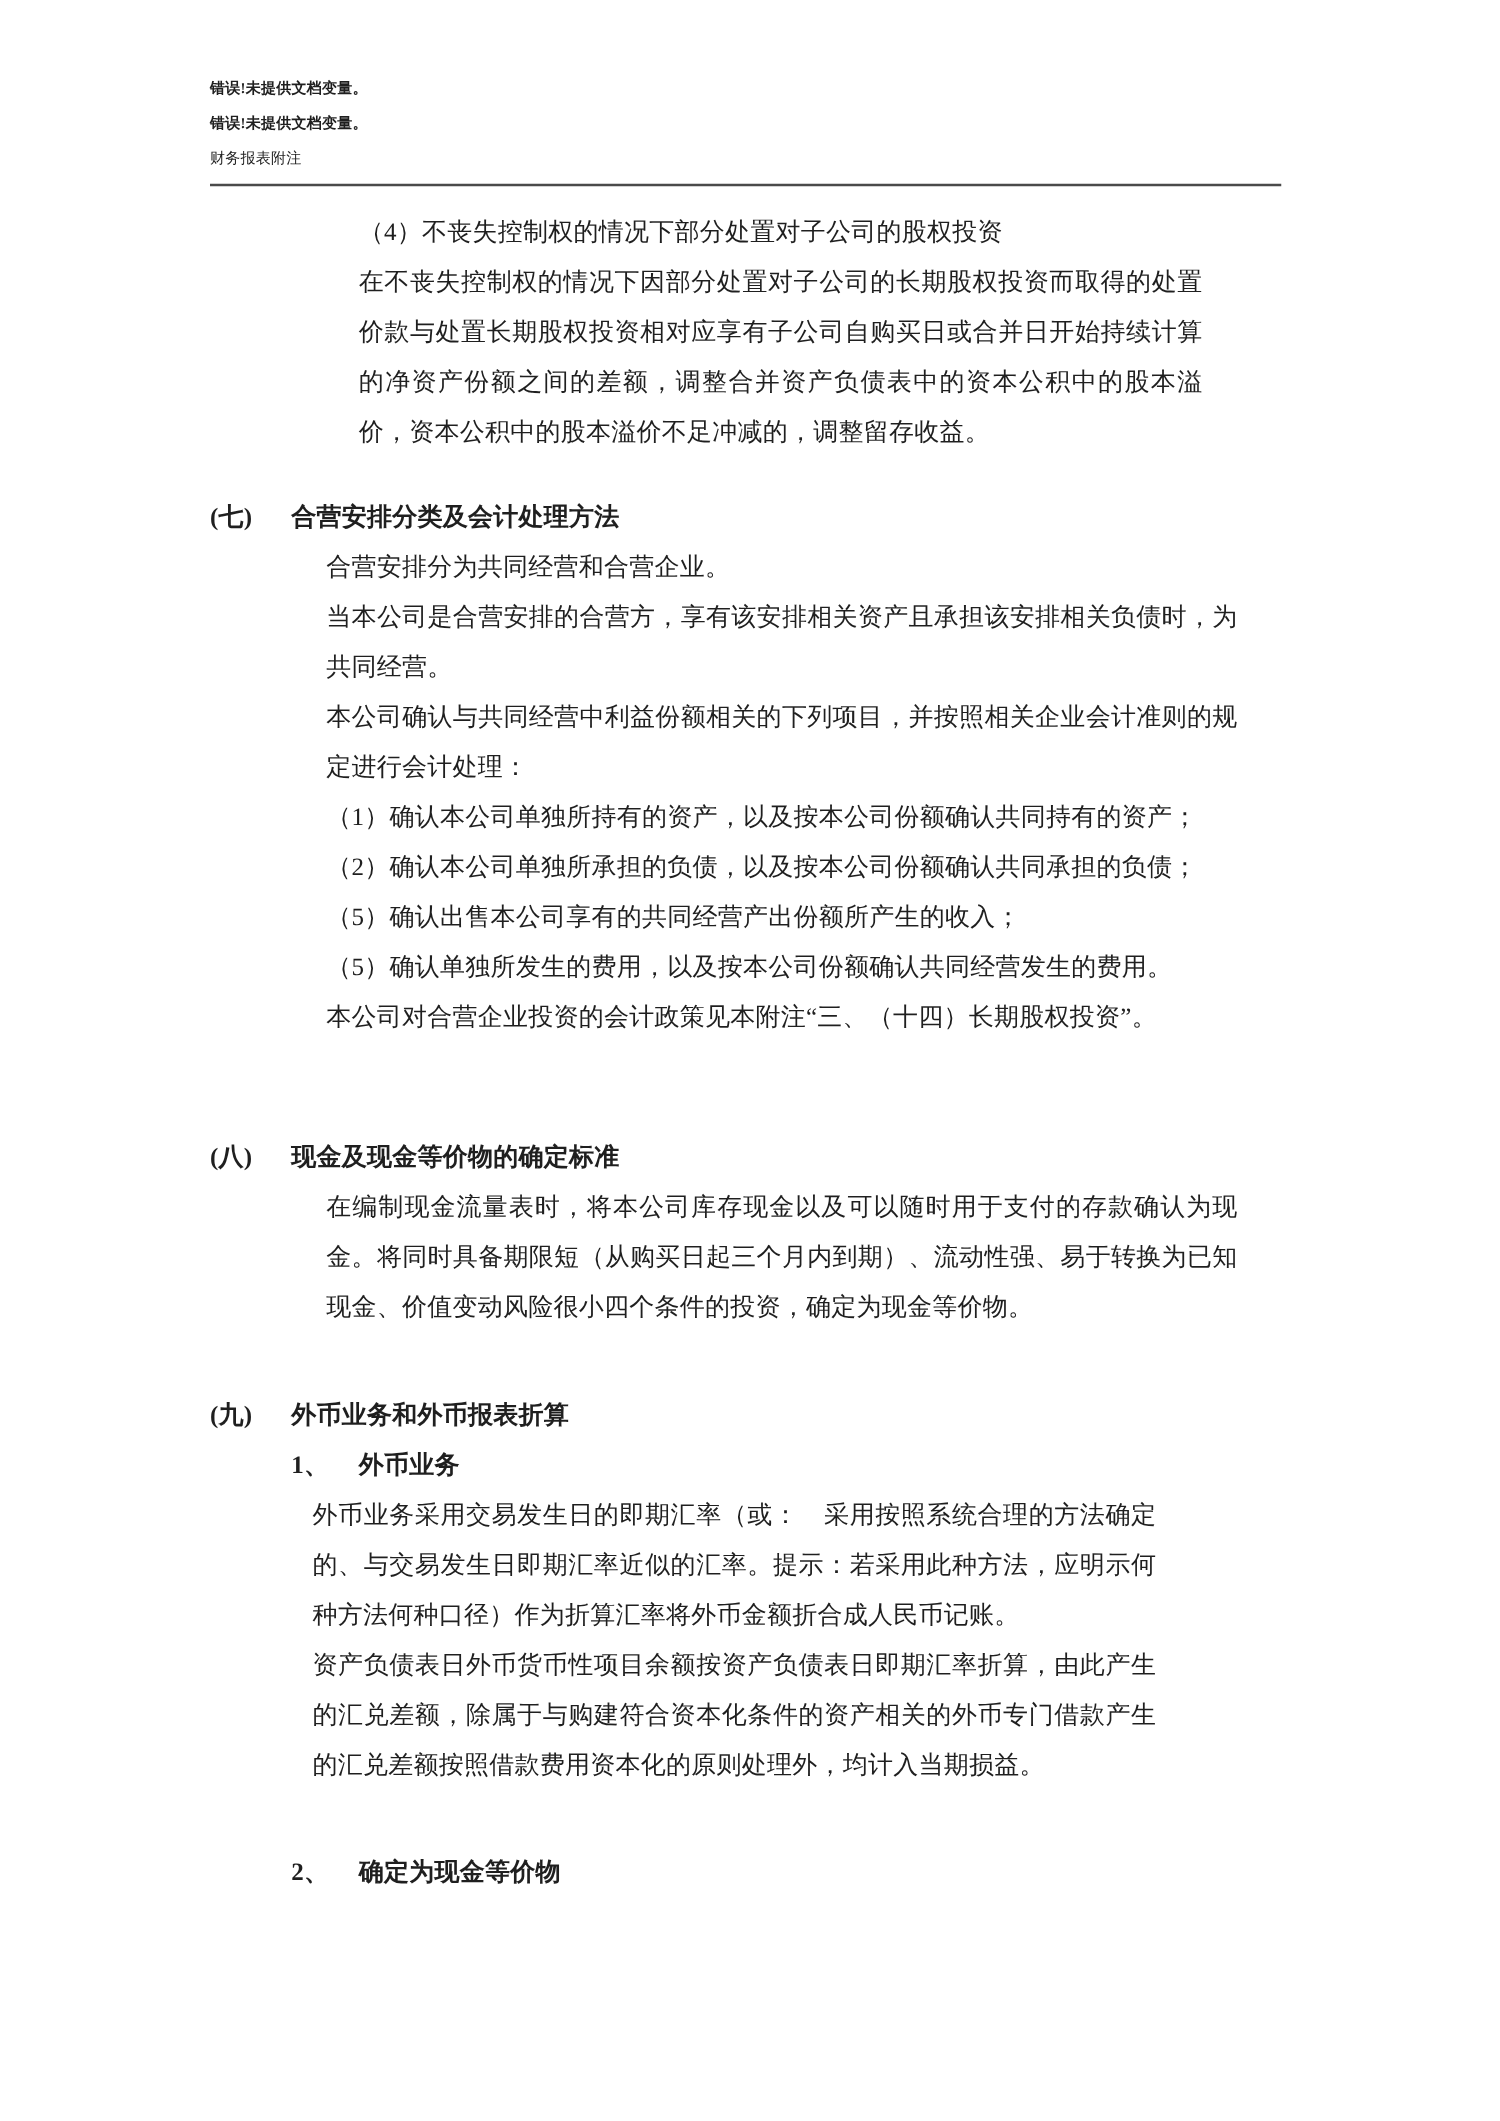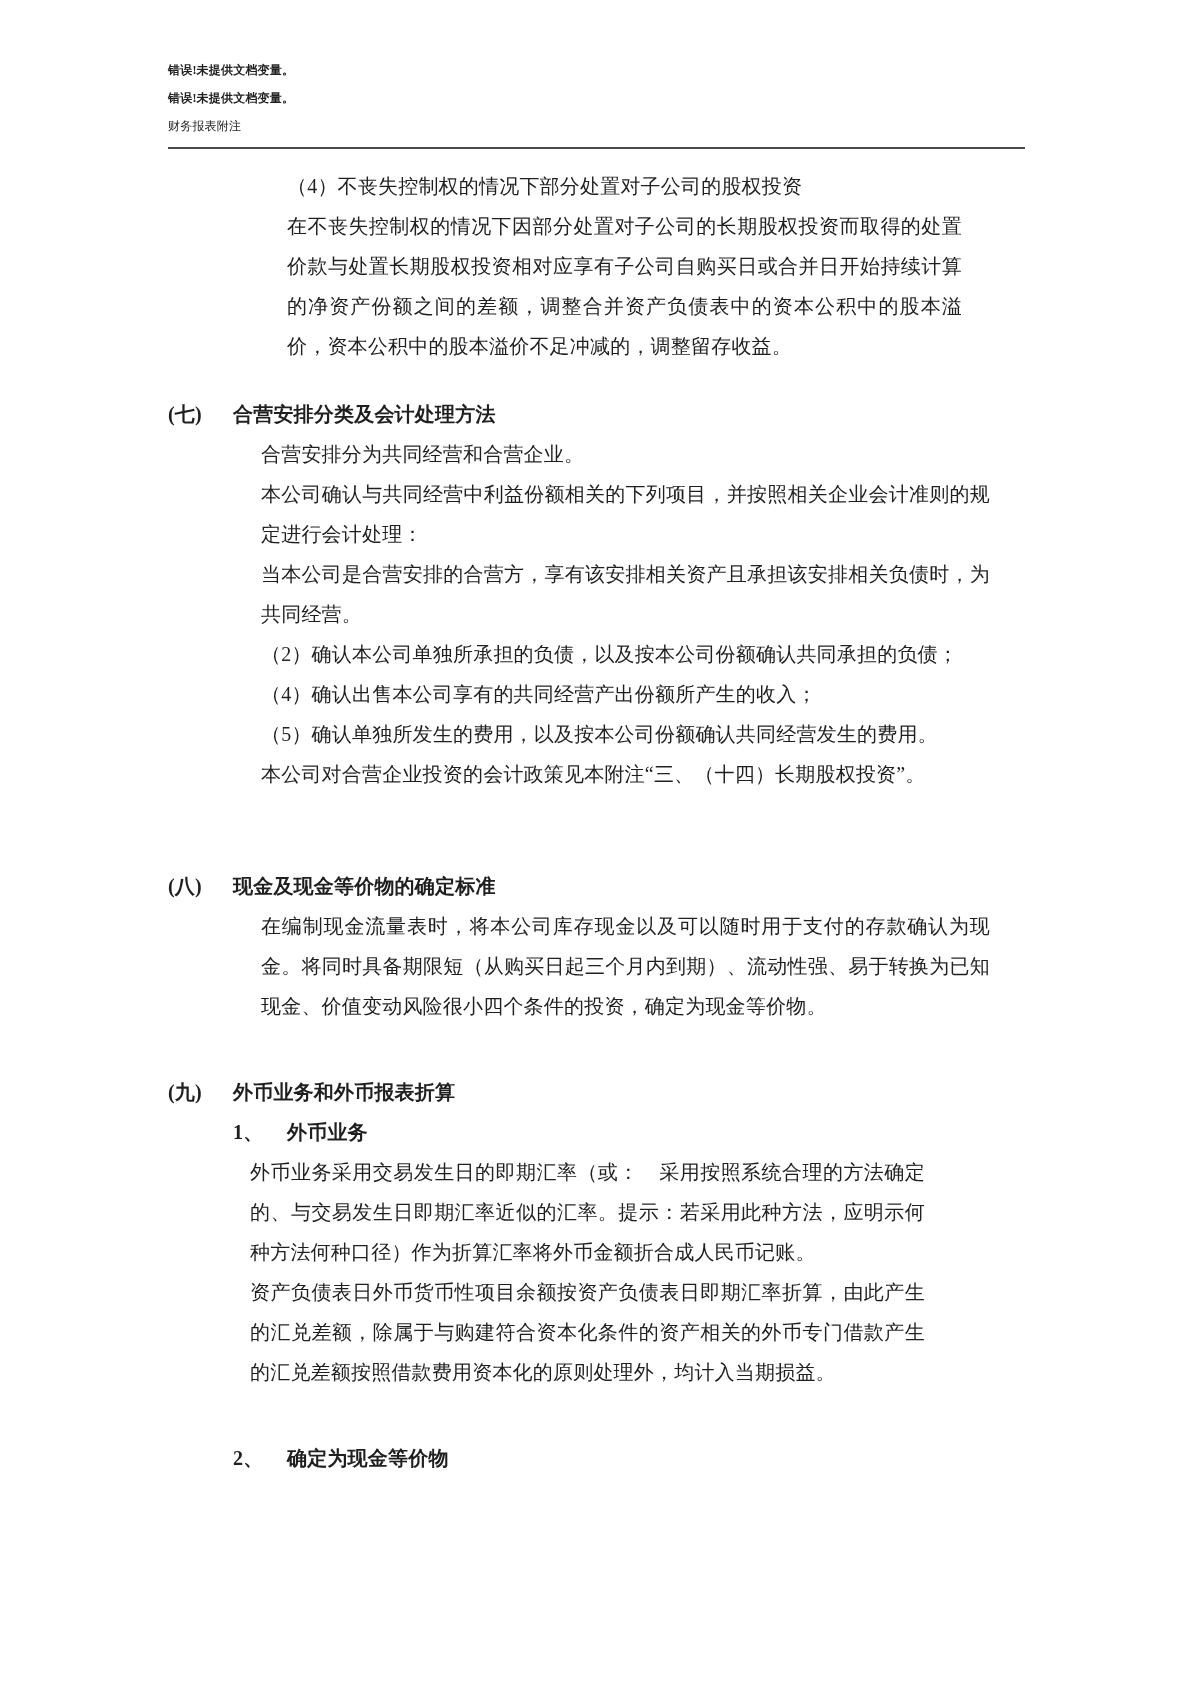--- a/index.html
+++ b/index.html
@@ -99,24 +99,25 @@
       <p>在不丧失控制权的情况下因部分处置对子公司的长期股权投资而取得的处置价款与处置长期股权投资相对应享有子公司自购买日或合并日开始持续计算的净资产份额之间的差额，调整合并资产负债表中的资本公积中的股本溢价，资本公积中的股本溢价不足冲减的，调整留存收益。</p>
     </div>
 
     <div class="section sec7">
       <div class="sec-head">
         <span class="sec-label">(七)</span>
         <span>合营安排分类及会计处理方法</span>
       </div>
       <div class="sec-body body-text">
         <p>合营安排分为共同经营和合营企业。</p>
+        <p>当本公司是合营安排的合营方，享有该安排相关资产且承担该安排相关负债时，为共同经营。</p>
         <p>本公司确认与共同经营中利益份额相关的下列项目，并按照相关企业会计准则的规定进行会计处理：</p>
-        <p>当本公司是合营安排的合营方，享有该安排相关资产且承担该安排相关负债时，为共同经营。</p>
+        <p>（1）确认本公司单独所持有的资产，以及按本公司份额确认共同持有的资产；</p>
         <p>（2）确认本公司单独所承担的负债，以及按本公司份额确认共同承担的负债；</p>
-        <p>（4）确认出售本公司享有的共同经营产出份额所产生的收入；</p>
+        <p>（5）确认出售本公司享有的共同经营产出份额所产生的收入；</p>
         <p>（5）确认单独所发生的费用，以及按本公司份额确认共同经营发生的费用。</p>
         <p>本公司对合营企业投资的会计政策见本附注“三、（十四）长期股权投资”。</p>
       </div>
     </div>
 
     <div class="section sec8">
       <div class="sec-head">
         <span class="sec-label">(八)</span>
         <span>现金及现金等价物的确定标准</span>
       </div>

